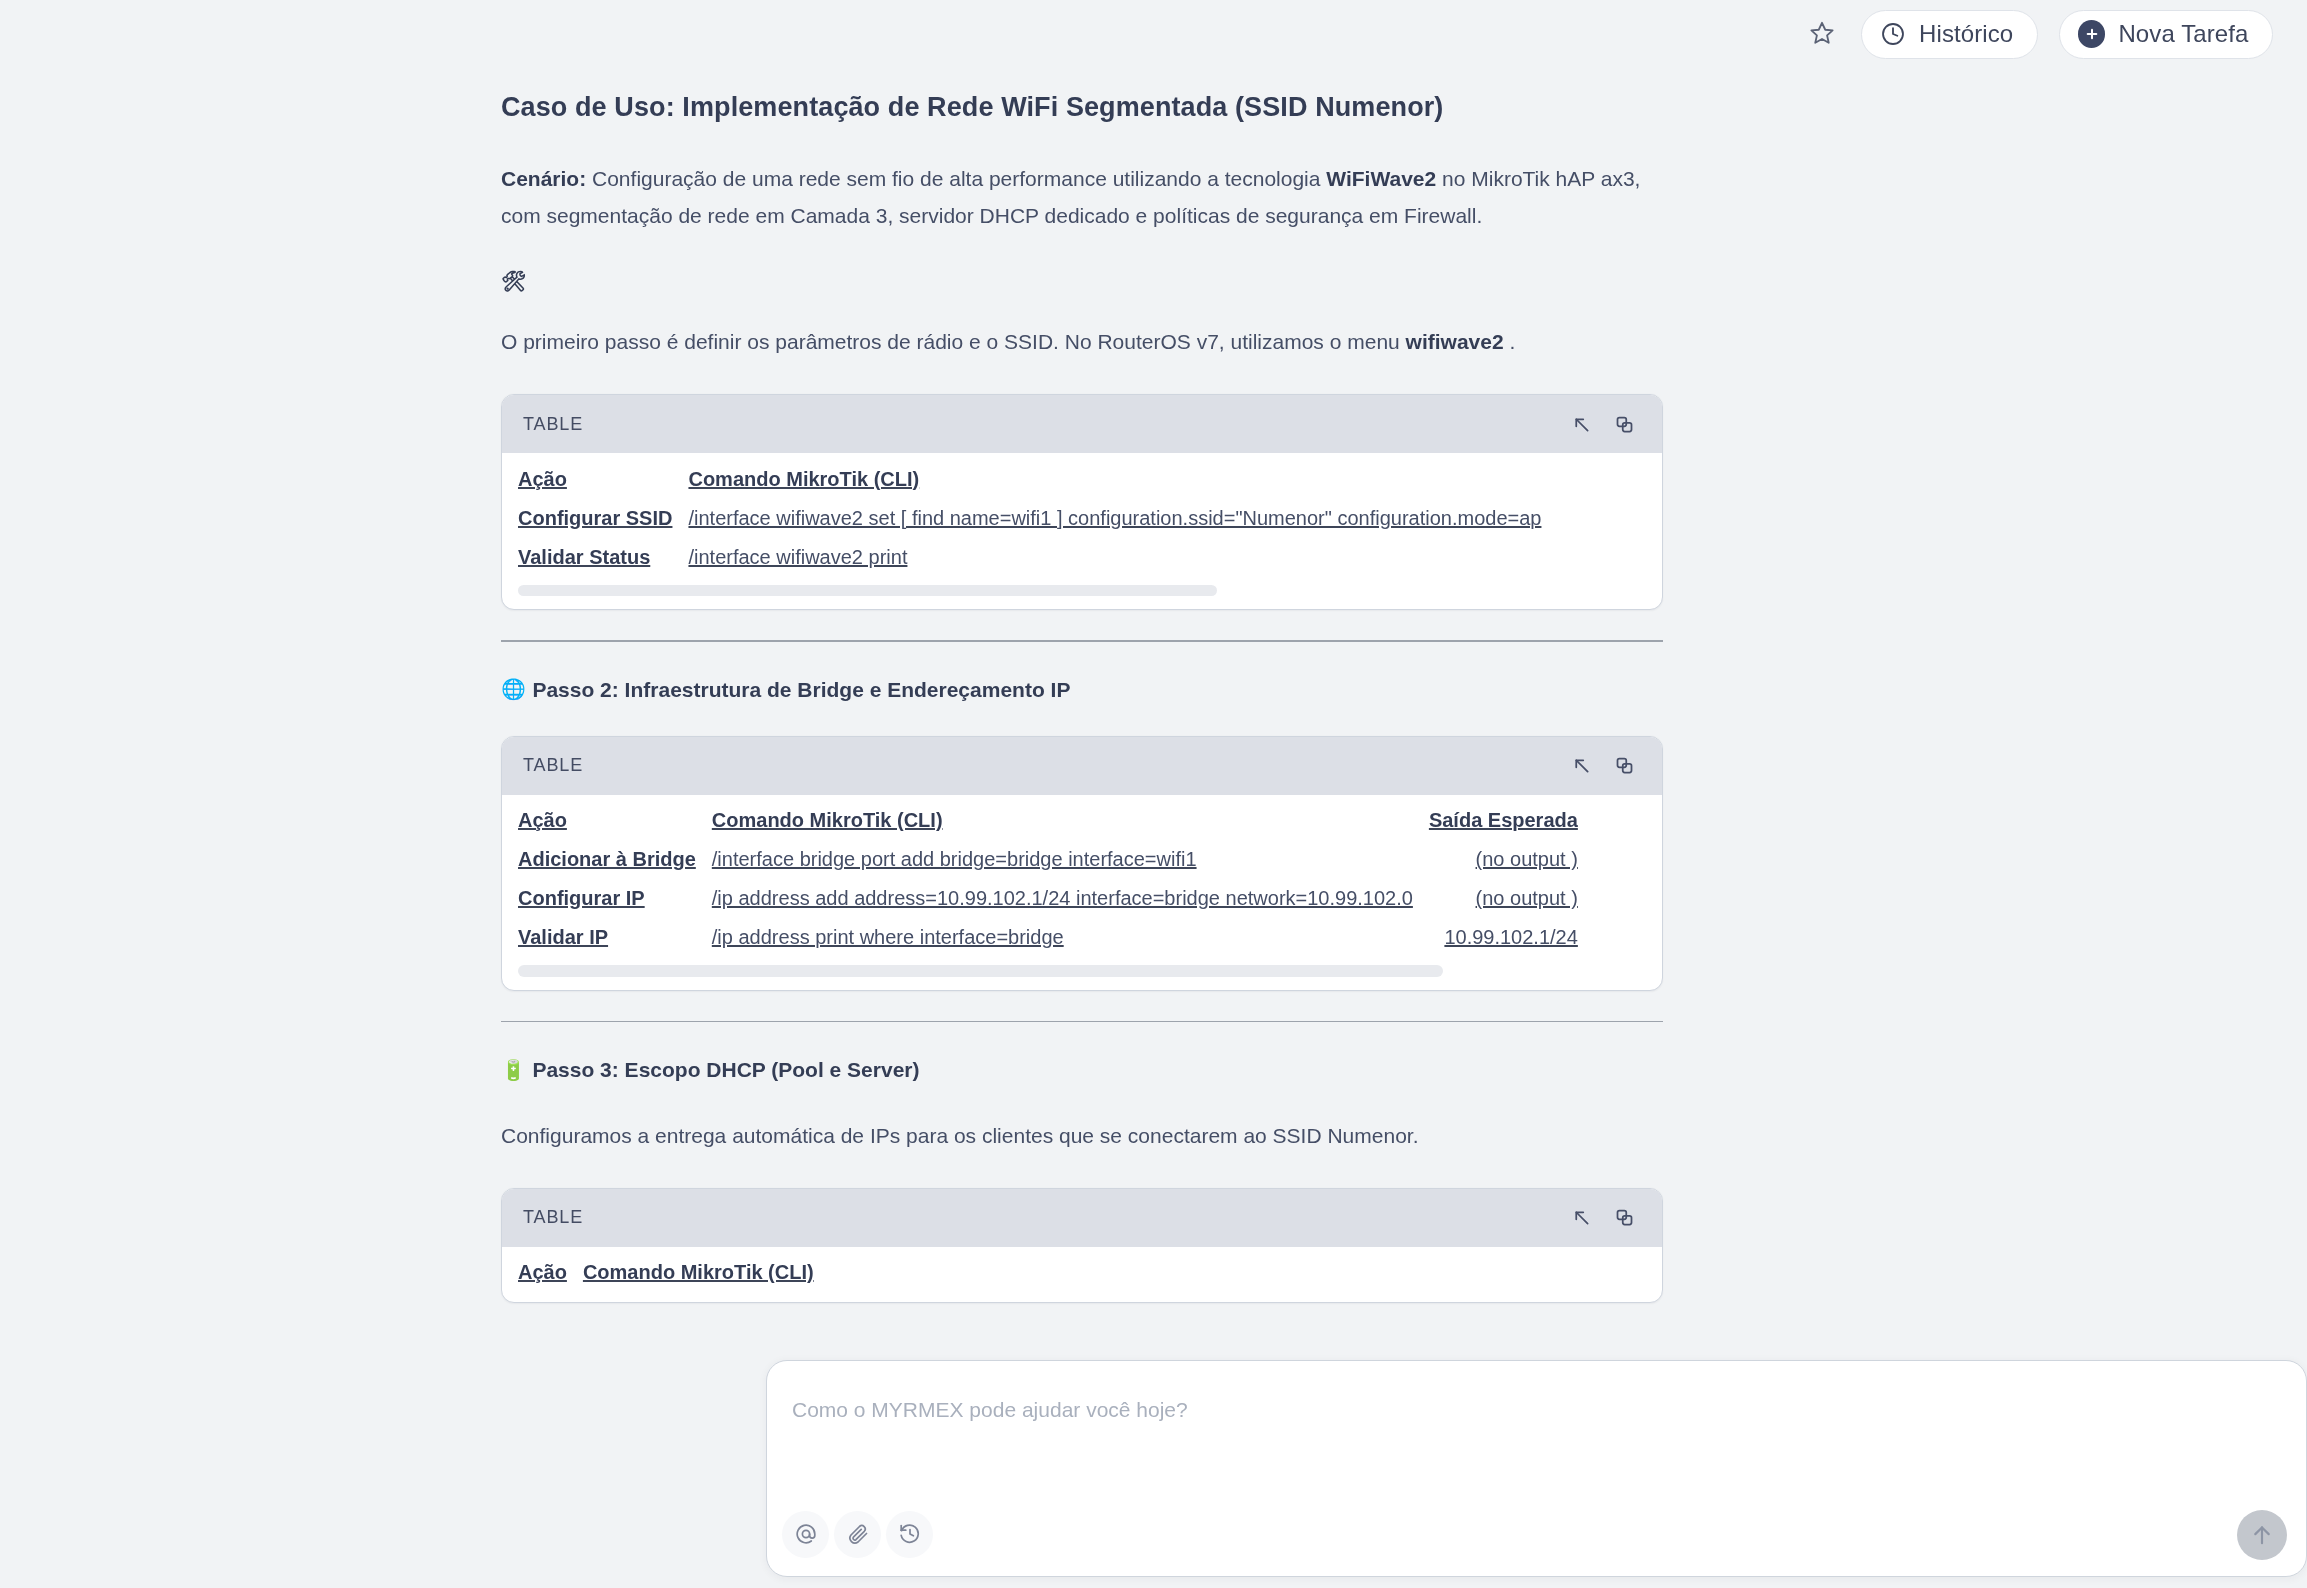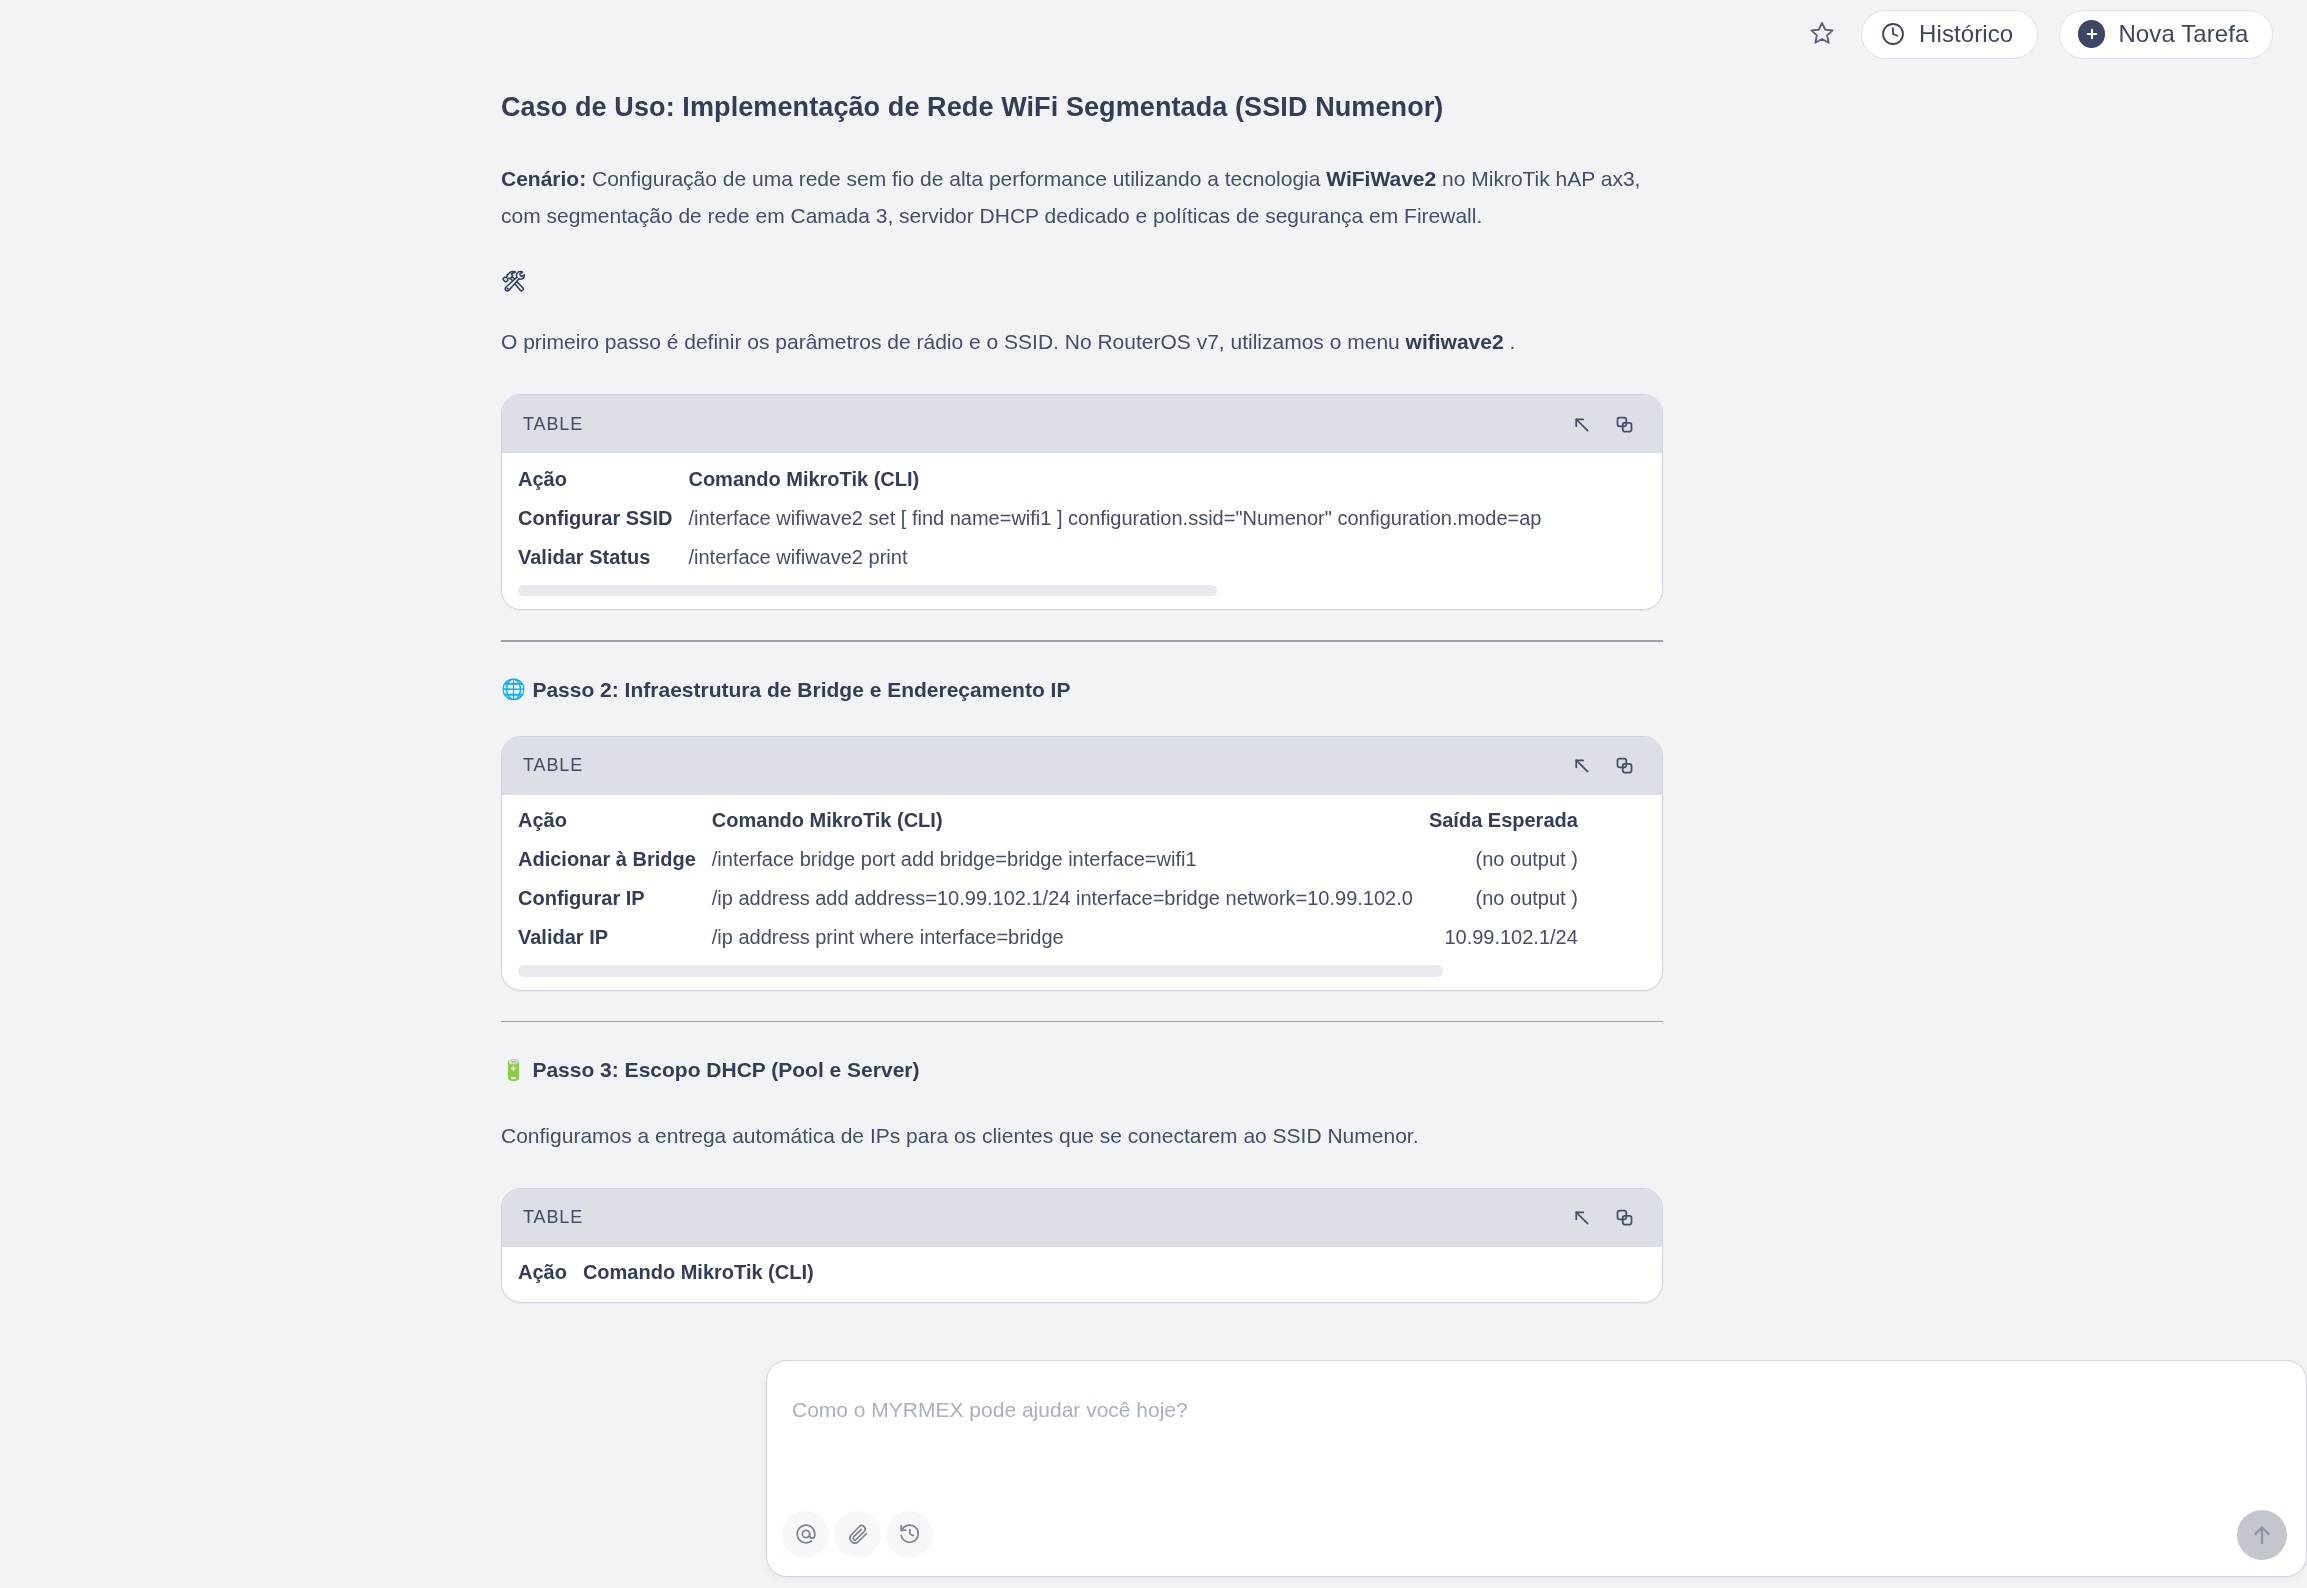--- a/index.html
+++ b/index.html
@@ -137,21 +137,21 @@
     height: 1.6px;
     background: #8e949f;
     border: 0;
     margin: 30px 0 33px 0;
     opacity: .85;
   }
 
   
   .table-card {
     border: 1.5px solid #cfd5de;
-    border-radius: 20px;
+    border-radius: 13px;
     background: #ffffff;
     overflow: hidden;
     box-shadow: 0 0.8px 1.6px rgba(30,40,60,.05);
   }
 
   .table-card-header {
     height: 58px;
     background: #dcdfe6;
     display: flex;
     align-items: center;
@@ -174,20 +174,21 @@
     display: flex; align-items: center; justify-content: center;
     cursor: pointer;
     border-radius: 4.9px;
   }
   .icon-btn svg { width: 21px; height: 21px; display: block; }
 
   .table-scroll {
     position: relative;
     overflow: hidden;
     padding: 0 0 9.7px 0;
+    text-decoration: underline;
   }
 
   table.data {
     border-collapse: collapse;
     table-layout: auto;
     white-space: nowrap;
     margin-top: 6.5px;
   }
   table.data th,
   table.data td {

